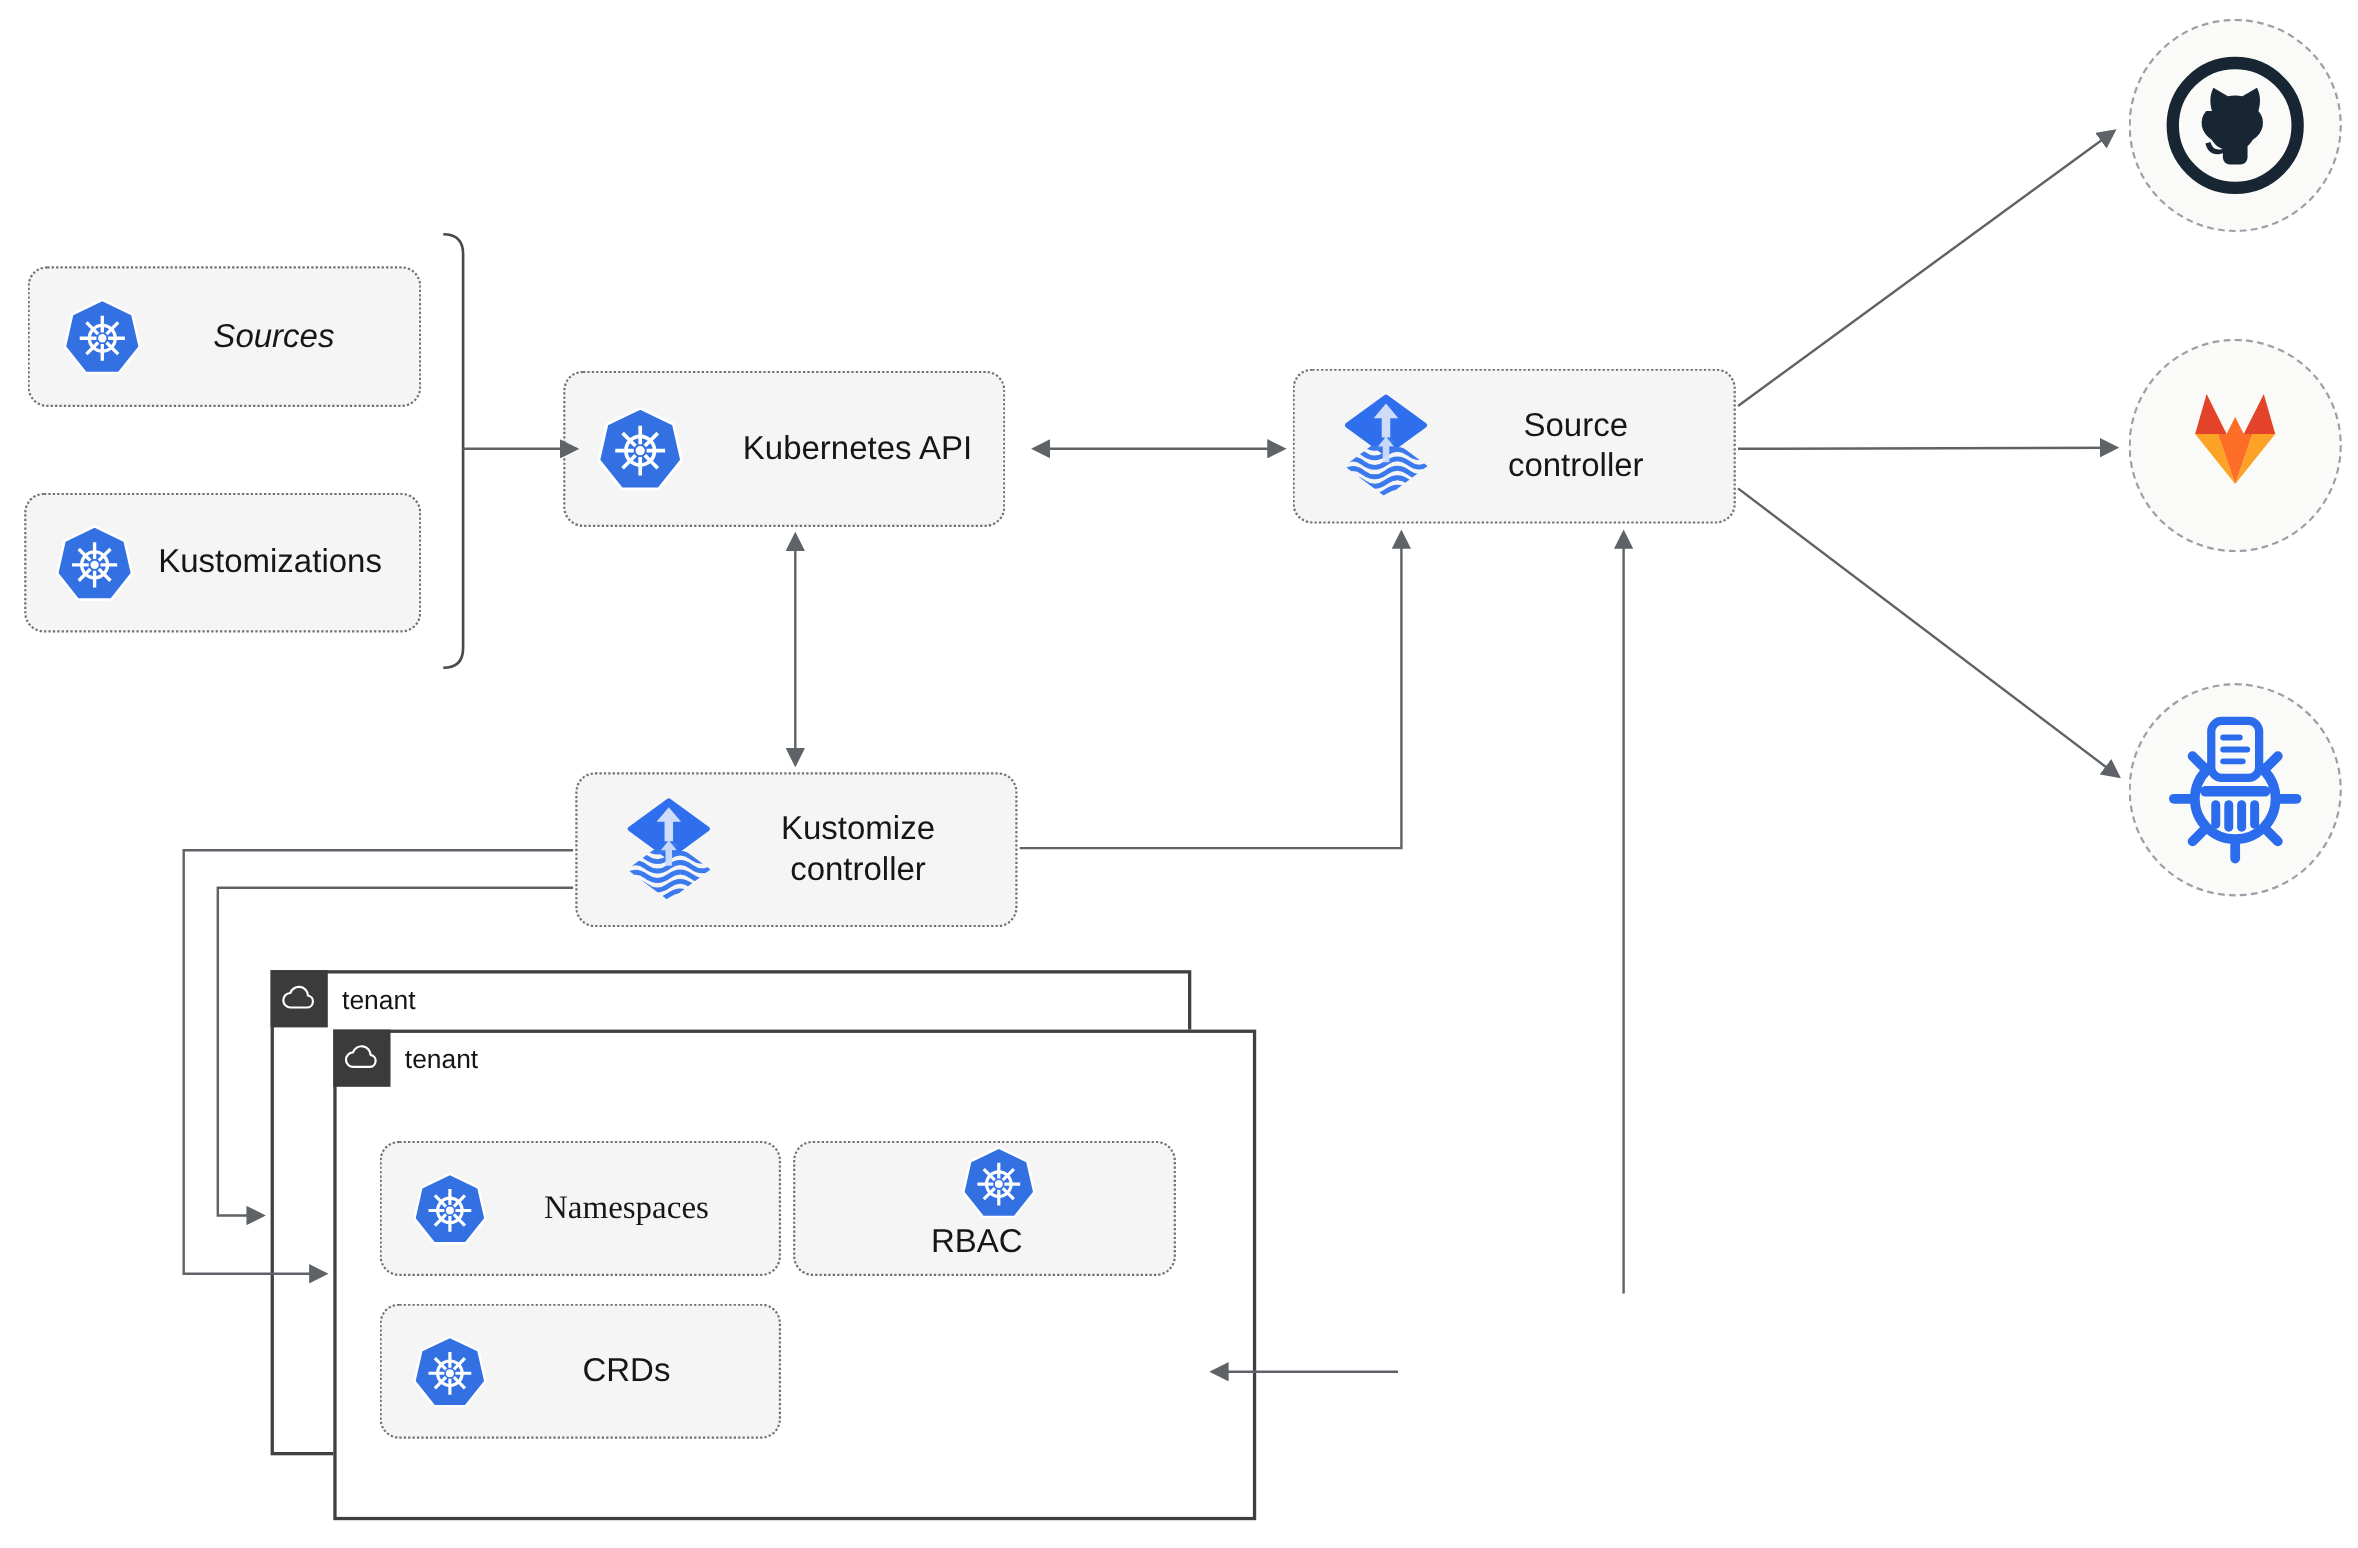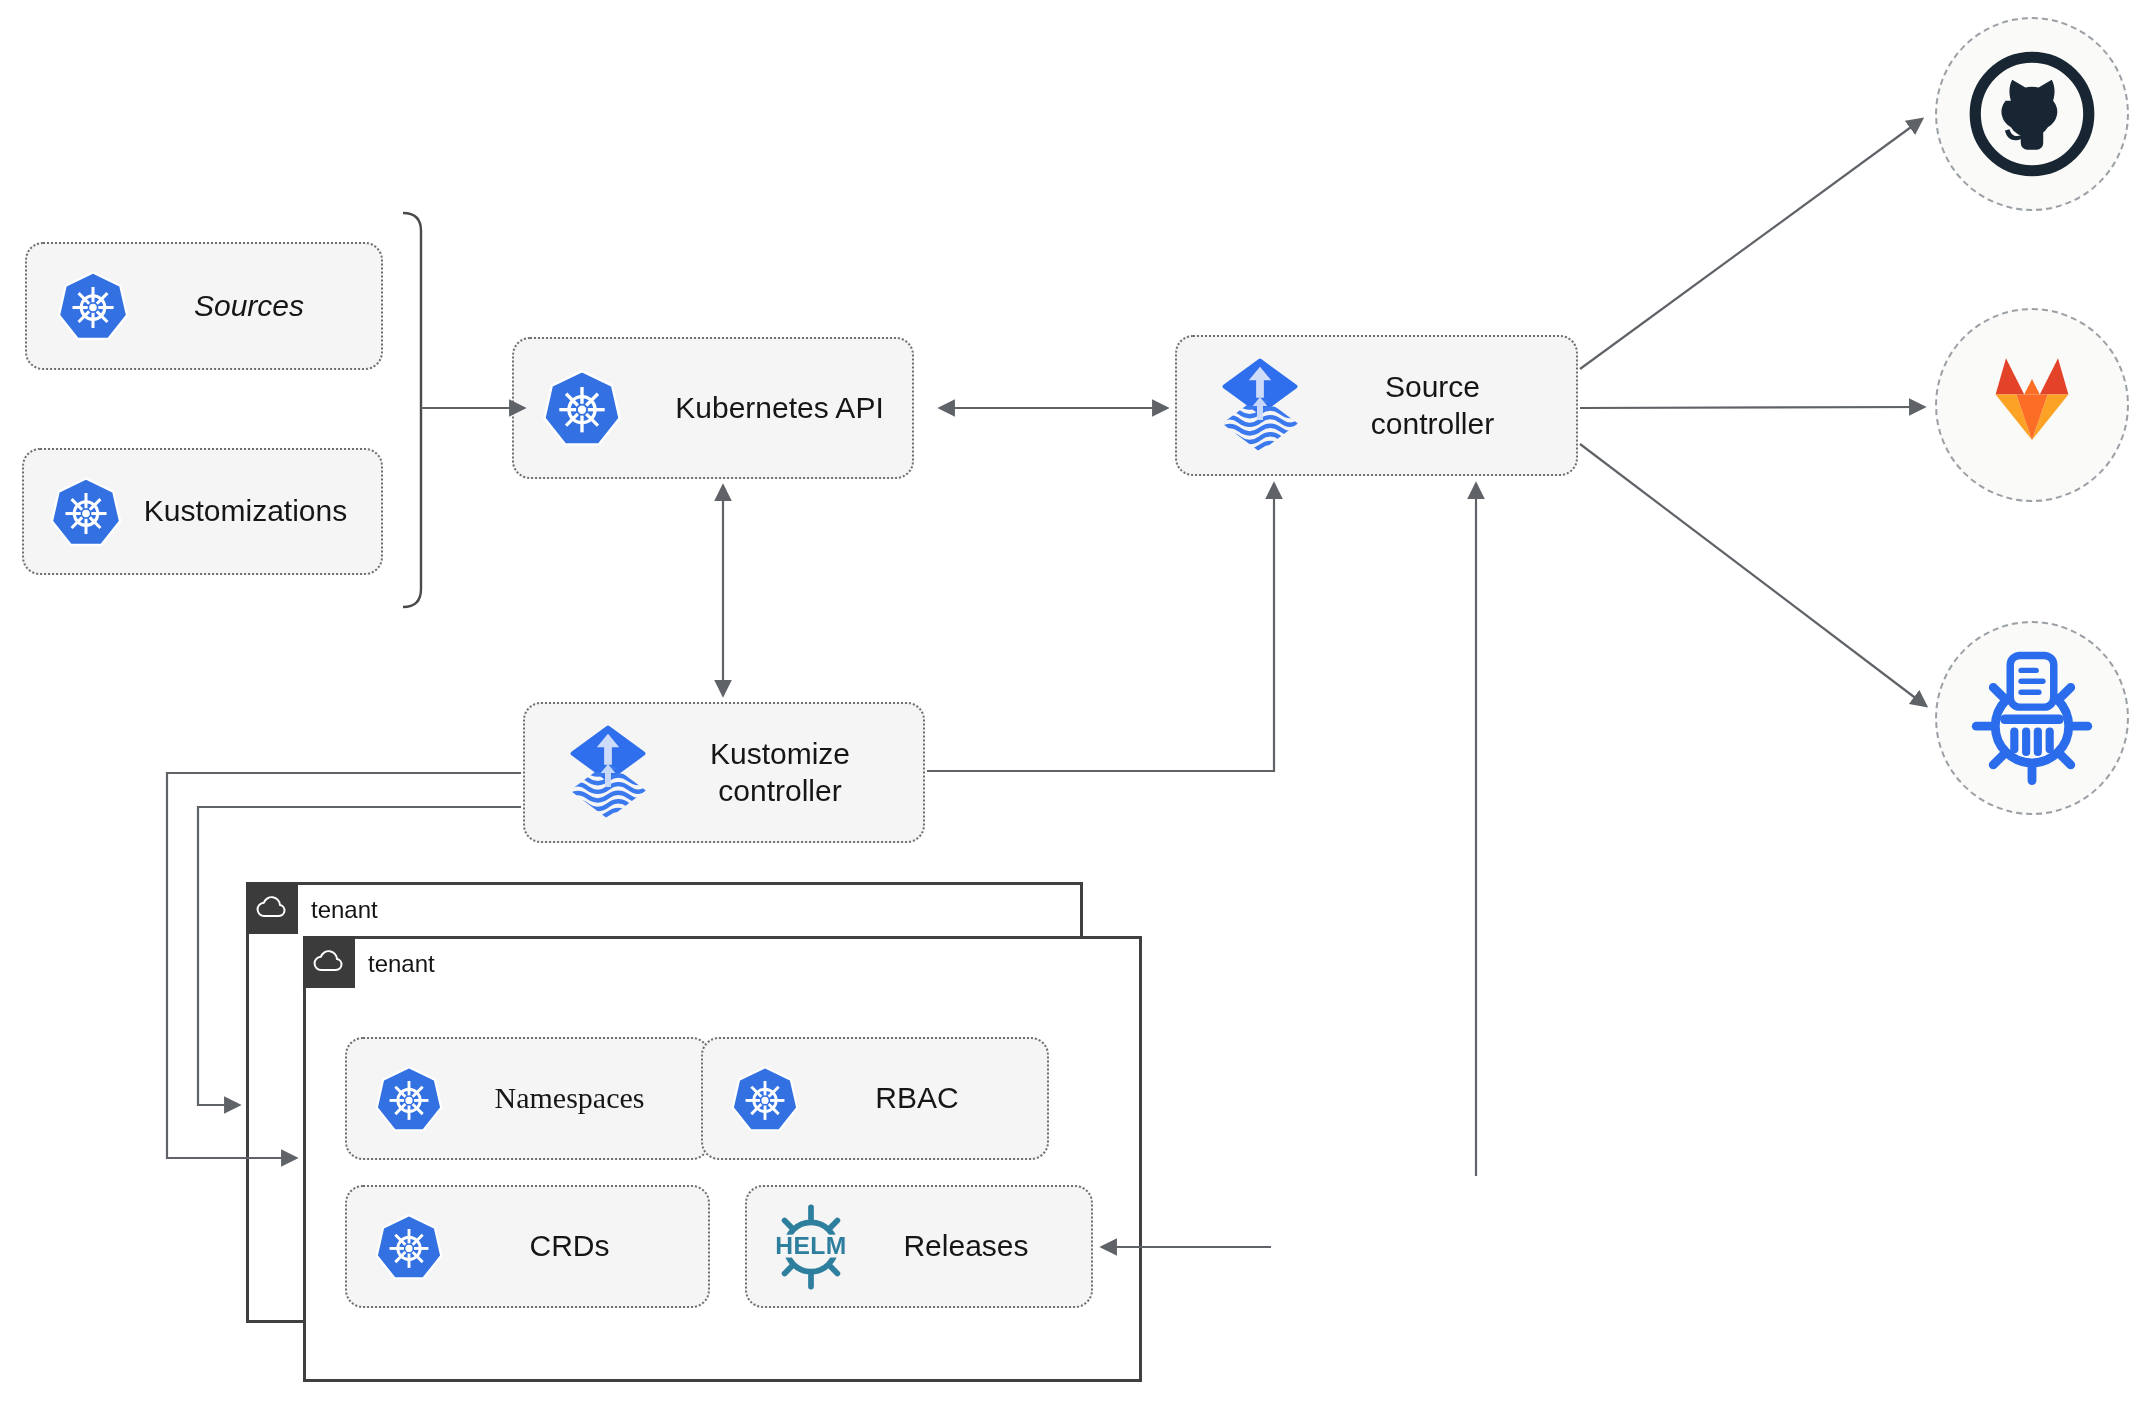--- a/index.html
+++ b/index.html
@@ -203,46 +203,38 @@
 
   <div class="node" style="left:345px;top:1037px;width:365px;height:123px;z-index:22;font-family:Liberation Serif, serif;">
     <span class="nicon" style="padding-left:26px;">
       <svg width="72" height="72">
           <use href="#sym-k8s"></use>
         </svg>
       </span>
     <span class="nlabel">Namespaces</span>
   </div>
 
-  <div class="node" style="left:701px;top:1037px;width:348px;height:123px;z-index:22;">
+  <div class="node" style="left:721px;top:1037px;width:348px;height:123px;z-index:22;flex-direction:column;">
     <span class="nicon" style="padding-left:26px;">
       <svg width="72" height="72">
           <use href="#sym-k8s"></use>
         </svg>
       </span>
     <span class="nlabel">RBAC</span>
   </div>
 
   <div class="node" style="left:345px;top:1185px;width:365px;height:123px;z-index:22;">
     <span class="nicon" style="padding-left:26px;">
       <svg width="72" height="72">
           <use href="#sym-k8s"></use>
         </svg>
       </span>
     <span class="nlabel">CRDs</span>
   </div>
 
-  <div class="node" style="left:745px;top:1185px;width:348px;height:123px;z-index:22;">
-    <span class="nicon" style="padding-left:20px;">
-      <svg width="88" height="88">
-          <use href="#sym-helm"></use>
-        </svg>
-      </span>
-    <span class="nlabel">Releases</span>
-  </div>
 
   <div class="endpoint" style="left:1935px;top:17px;">
     <svg width="132" height="132">
         <use href="#sym-github"></use>
       </svg>
   </div>
   <div class="endpoint" style="left:1935px;top:308px;">
     <svg width="130" height="130">
         <use href="#sym-gitlab"></use>
       </svg>

